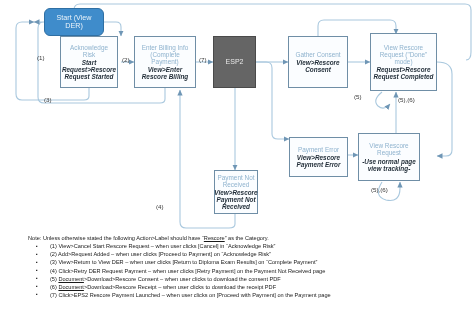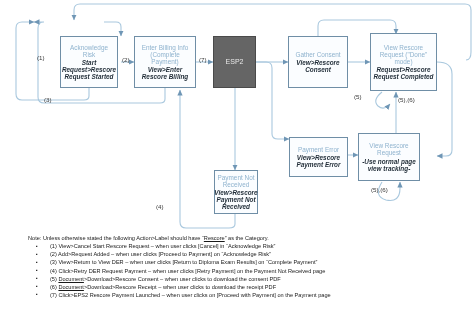--- a/index.html
+++ b/index.html
@@ -141,20 +141,23 @@
       <path d="M318,36 L318,26 Q318,20 324,20 L390,20 Q396,20 396,26 L396,34"></path>
 
       <path d="M466,60 Q471,60 471,52 L471,10 Q471,4 465,4 L80,4 Q74,4 74,10 L74,16 L74,20"></path>
 
       <path d="M382,92 Q372,100 378,106 Q384,111 390,104"></path>
 
       <path d="M382,182 Q373,196 386,200 Q400,203 400,188 L400,182"></path>
     </g>
   </svg>
 
+  <div class="node node-start" style="left:44px; top:8px; width:60px; height:28px;">
+    <span>Start (View DER)</span>
+  </div>
 
   <div class="node node-box" style="left:60px; top:36px; width:58px; height:52px;">
     <span>Acknowledge Risk</span>
     <span class="sub">Start Request&gt;Rescore Request Started</span>
   </div>
 
   <div class="node node-box" style="left:134px; top:36px; width:62px; height:52px;">
     <span>Enter Billing Info (Complete Payment)</span>
     <span class="sub">View&gt;Enter Rescore Billing</span>
   </div>

